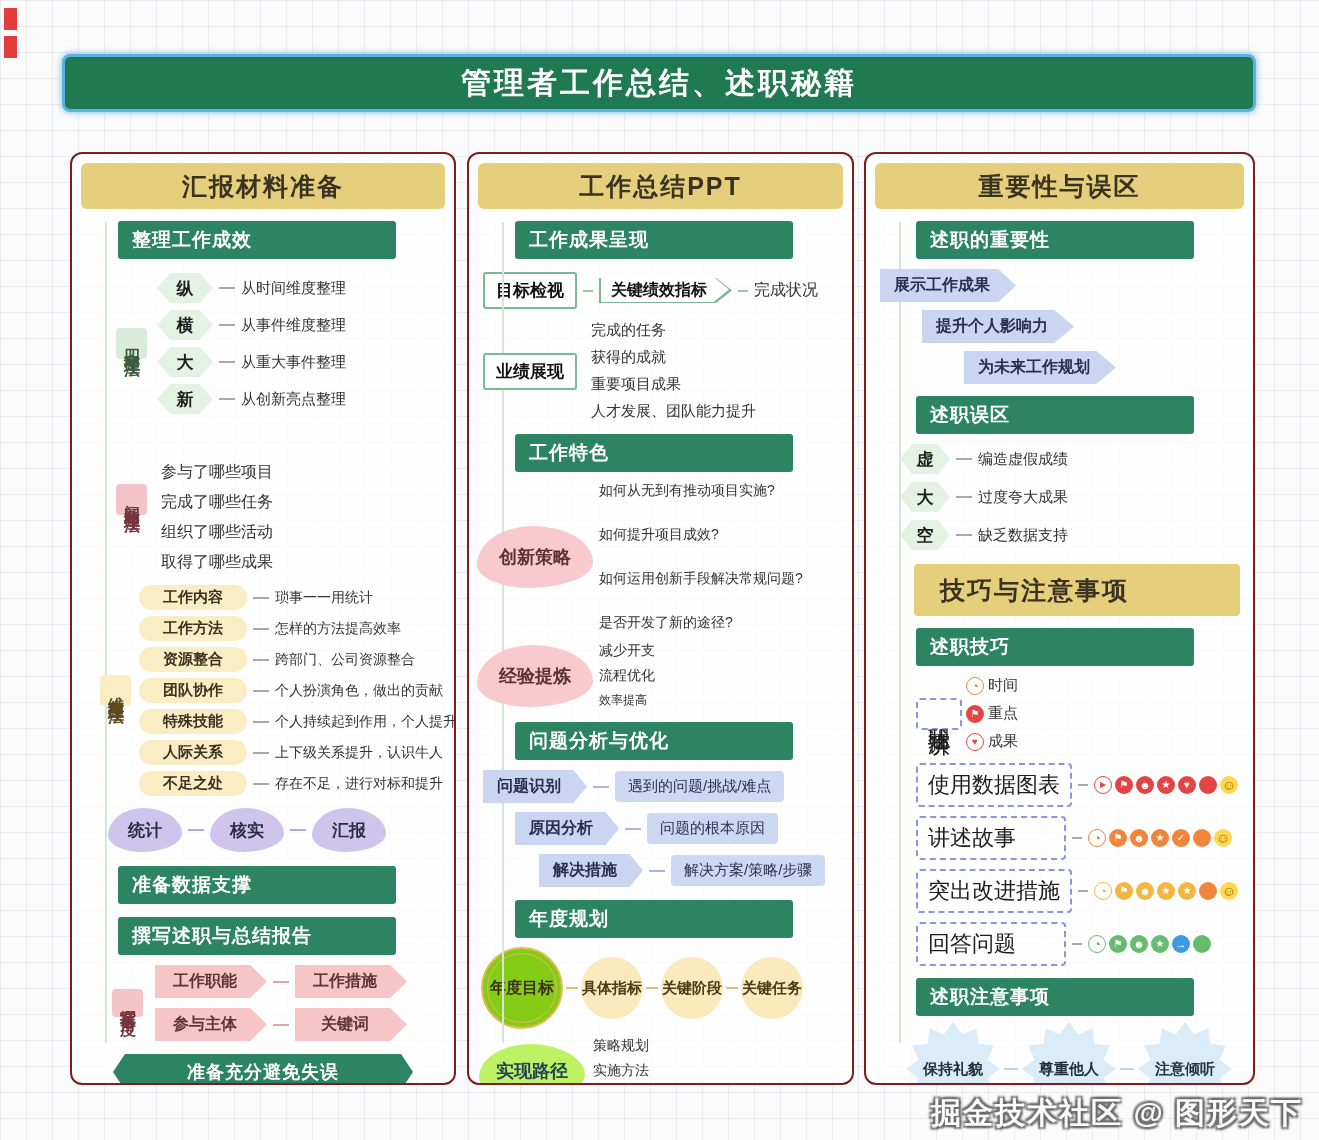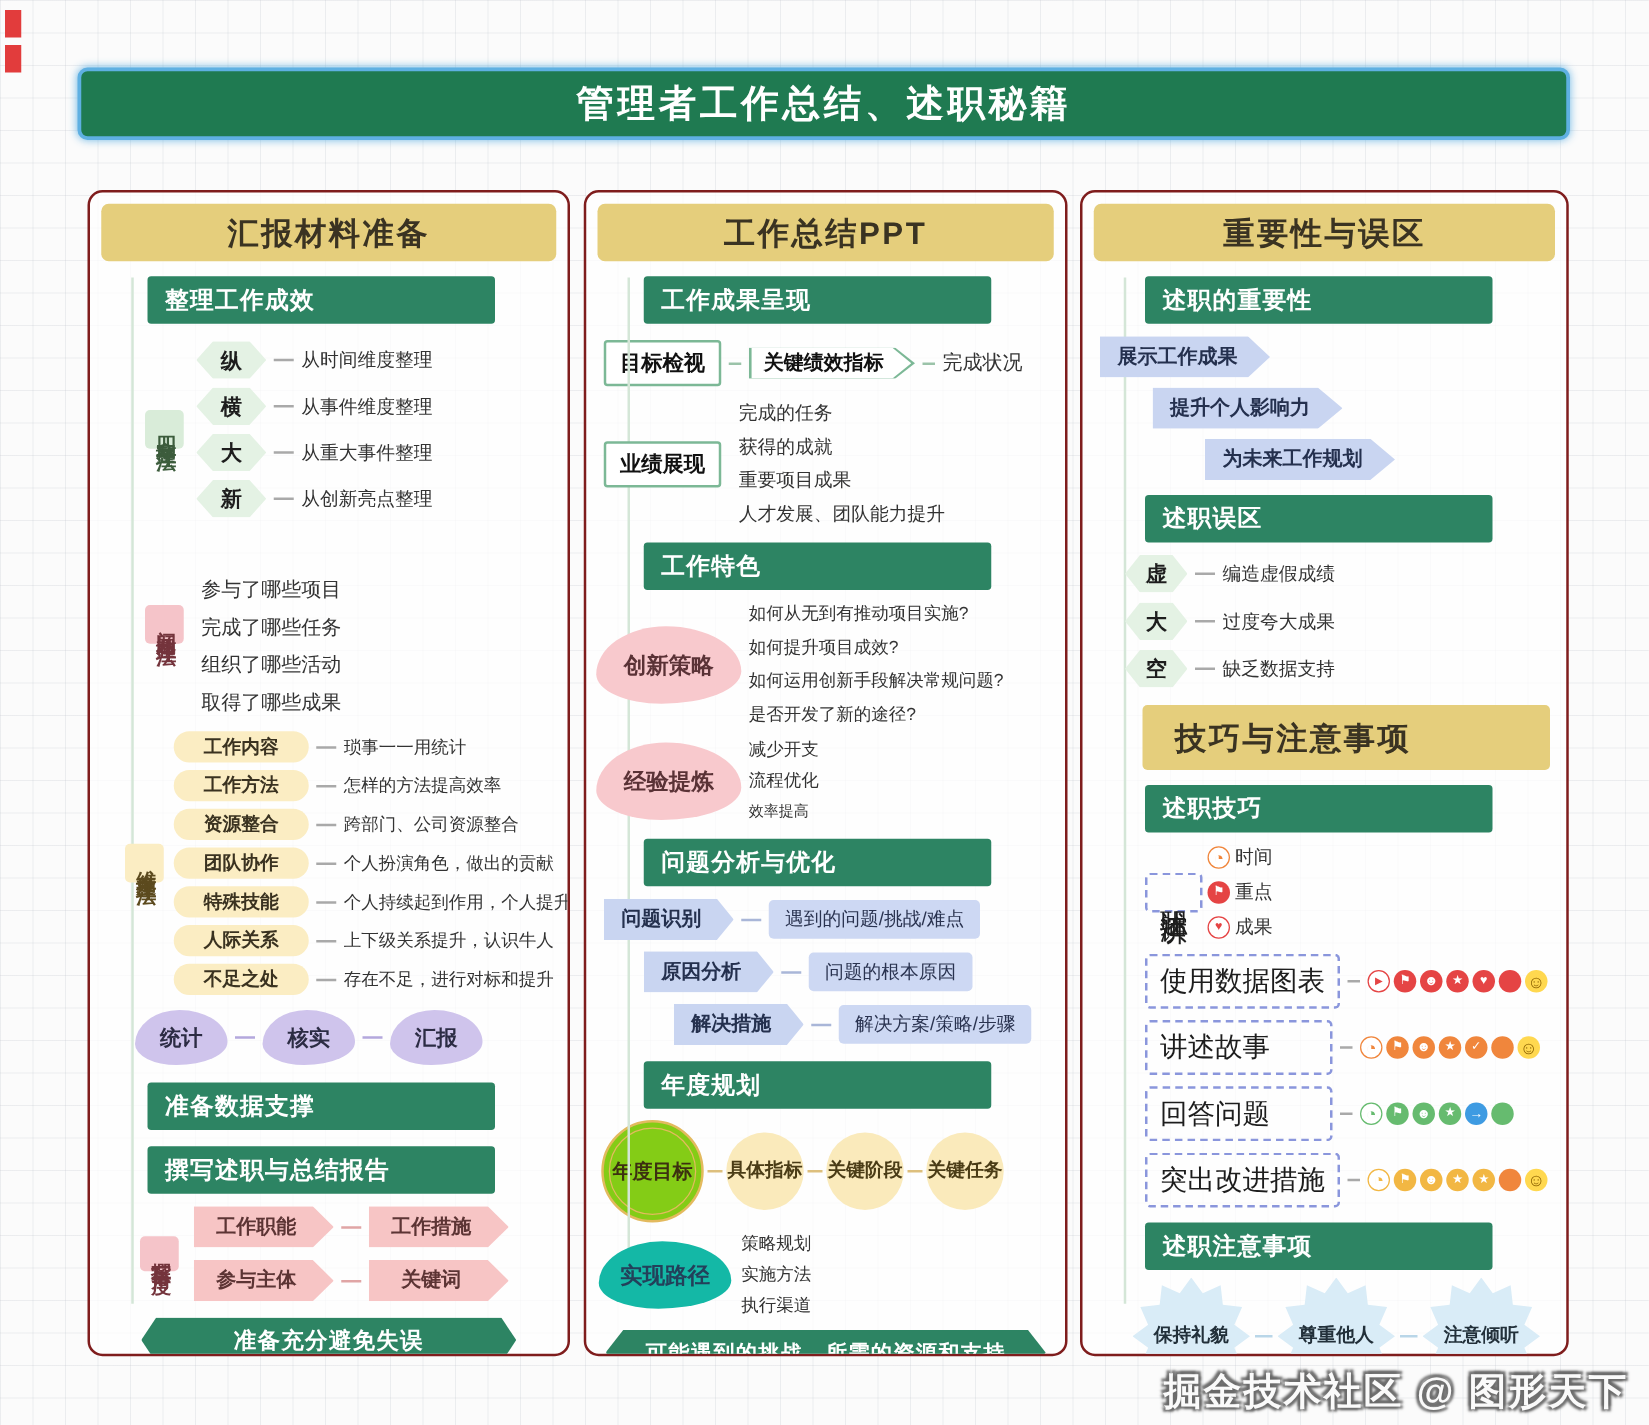--- a/index.html
+++ b/index.html
@@ -53,21 +53,21 @@
   .chip{background:#e4f2e4;clip-path:polygon(0 50%,24% 0,76% 0,100% 50%,76% 100%,24% 100%);
     width:56px;height:30px;display:flex;align-items:center;justify-content:center;
     font-weight:bold;font-size:17px;color:#1d1d1d;flex:none;}
   .pill{background:#fbedc3;border-radius:15px;padding:3px 10px;font-weight:bold;font-size:15px;
     color:#3a3220;min-width:88px;text-align:center;flex:none;}
   
   .cloud{display:flex;align-items:center;justify-content:center;font-weight:bold;color:#2c2c44;
     border-radius:48% 52% 55% 45% / 62% 58% 42% 38%;flex:none;text-align:center;}
   .cloud-purple{background:#cfc4ec;}
   .cloud-pink{background:#f8c9cd;color:#5a3236;}
-  .cloud-blue{background:#14b8a6;color:#23405a;}
+  .cloud-blue{background:#bef264;color:#23405a;}
   .cloud-sm{width:74px;height:44px;font-size:17px;}
   .cloud-md{width:116px;height:62px;font-size:18px;}
   
   .chev-pink{background:#f7c5c5;clip-path:polygon(0 0,85% 0,100% 50%,85% 100%,0 100%);
     padding:6px 24px 6px 12px;font-weight:bold;font-size:16px;color:#5c3434;
     min-width:112px;box-sizing:border-box;text-align:center;flex:none;}
   .chev-blue{background:#c9d5f1;clip-path:polygon(0 0,87% 0,100% 50%,87% 100%,0 100%);
     padding:6px 26px 6px 14px;font-weight:bold;font-size:16px;color:#24304e;flex:none;}
   .bluebox{background:#cdd8f3;border-radius:4px;padding:6px 13px;font-size:15px;color:#2a3350;white-space:nowrap;}
   .wbox{background:#fff;border:2px solid #7cb896;border-radius:3px;font-weight:bold;
@@ -260,21 +260,21 @@
       <span class="desc" style="font-size:15px;">获得的成就</span>
       <span class="desc" style="font-size:15px;">重要项目成果</span>
       <span class="desc" style="font-size:15px;">人才发展、团队能力提升</span>
     </div>
   </div>
 
   <div class="gbox" style="margin:13px 0 0 46px;">工作特色</div>
 
   <div class="group" style="margin:10px 0 0 8px;gap:6px;">
     <div class="cloud cloud-pink cloud-md">创新策略</div>
-    <div class="items" style="gap:9px;">
+    <div class="items" style="gap:26px;">
       <span class="desc" style="font-size:14px;">如何从无到有推动项目实施?</span>
       <span class="desc" style="font-size:14px;">如何提升项目成效?</span>
       <span class="desc" style="font-size:14px;">如何运用创新手段解决常规问题?</span>
       <span class="desc" style="font-size:14px;">是否开发了新的途径?</span>
     </div>
   </div>
 
   <div class="group" style="margin:10px 0 0 8px;gap:6px;">
     <div class="cloud cloud-pink cloud-md">经验提炼</div>
     <div class="items" style="gap:7px;">
@@ -402,44 +402,44 @@
       <span class="ic k-org g-clock"></span>
         <span class="ic f-org g-flag"></span>
         <span class="ic f-org g-person"></span>
         <span class="ic f-org g-star"></span>
         <span class="ic f-org g-check"></span>
         <span class="ic f-org"></span>
         <span class="ic f-smi g-smile"></span>
     </span>
   </div>
   <div class="row" style="margin:9px 0 0 50px;">
-    <span class="dashbox" style="min-width:150px;">回答问题</span>
-    <span class="ln" style="width:10px;"></span>
-    <span style="display:inline-flex;align-items:center;">
-      <span class="ic k-grn g-clock"></span>
-        <span class="ic f-grn g-flag"></span>
-        <span class="ic f-grn g-person"></span>
-        <span class="ic f-grn g-star"></span>
-        <span class="ic f-blu g-arrow"></span>
-        <span class="ic f-grn"></span>
-    </span>
-  </div>
-  <div class="row" style="margin:9px 0 0 50px;">
     <span class="dashbox" style="min-width:150px;">突出改进措施</span>
     <span class="ln" style="width:10px;"></span>
     <span style="display:inline-flex;align-items:center;">
       <span class="ic k-amb g-clock"></span>
         <span class="ic f-amb g-flag"></span>
         <span class="ic f-amb g-person"></span>
         <span class="ic f-amb g-star"></span>
         <span class="ic f-amb g-star"></span>
         <span class="ic f-org"></span>
         <span class="ic f-smi g-smile"></span>
     </span>
   </div>
+  <div class="row" style="margin:9px 0 0 50px;">
+    <span class="dashbox" style="min-width:150px;">回答问题</span>
+    <span class="ln" style="width:10px;"></span>
+    <span style="display:inline-flex;align-items:center;">
+      <span class="ic k-grn g-clock"></span>
+        <span class="ic f-grn g-flag"></span>
+        <span class="ic f-grn g-person"></span>
+        <span class="ic f-grn g-star"></span>
+        <span class="ic f-blu g-arrow"></span>
+        <span class="ic f-grn"></span>
+    </span>
+  </div>
 
   <div class="gbox" style="margin:12px 0 0 50px;">述职注意事项</div>
 
   <div class="row" style="margin:6px 0 0 40px;">
     <div class="burst">保持礼貌</div>
     <span class="ln" style="width:14px;background:#b9d6e8;margin:0 4px;"></span>
     <div class="burst">尊重他人</div>
     <span class="ln" style="width:14px;background:#b9d6e8;margin:0 4px;"></span>
     <div class="burst">注意倾听</div>
   </div>

